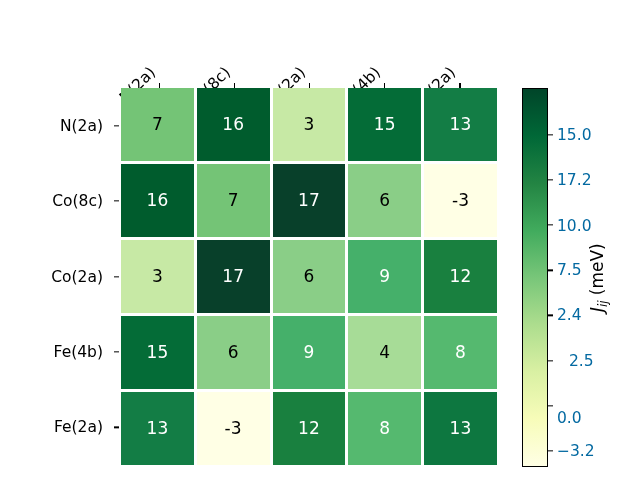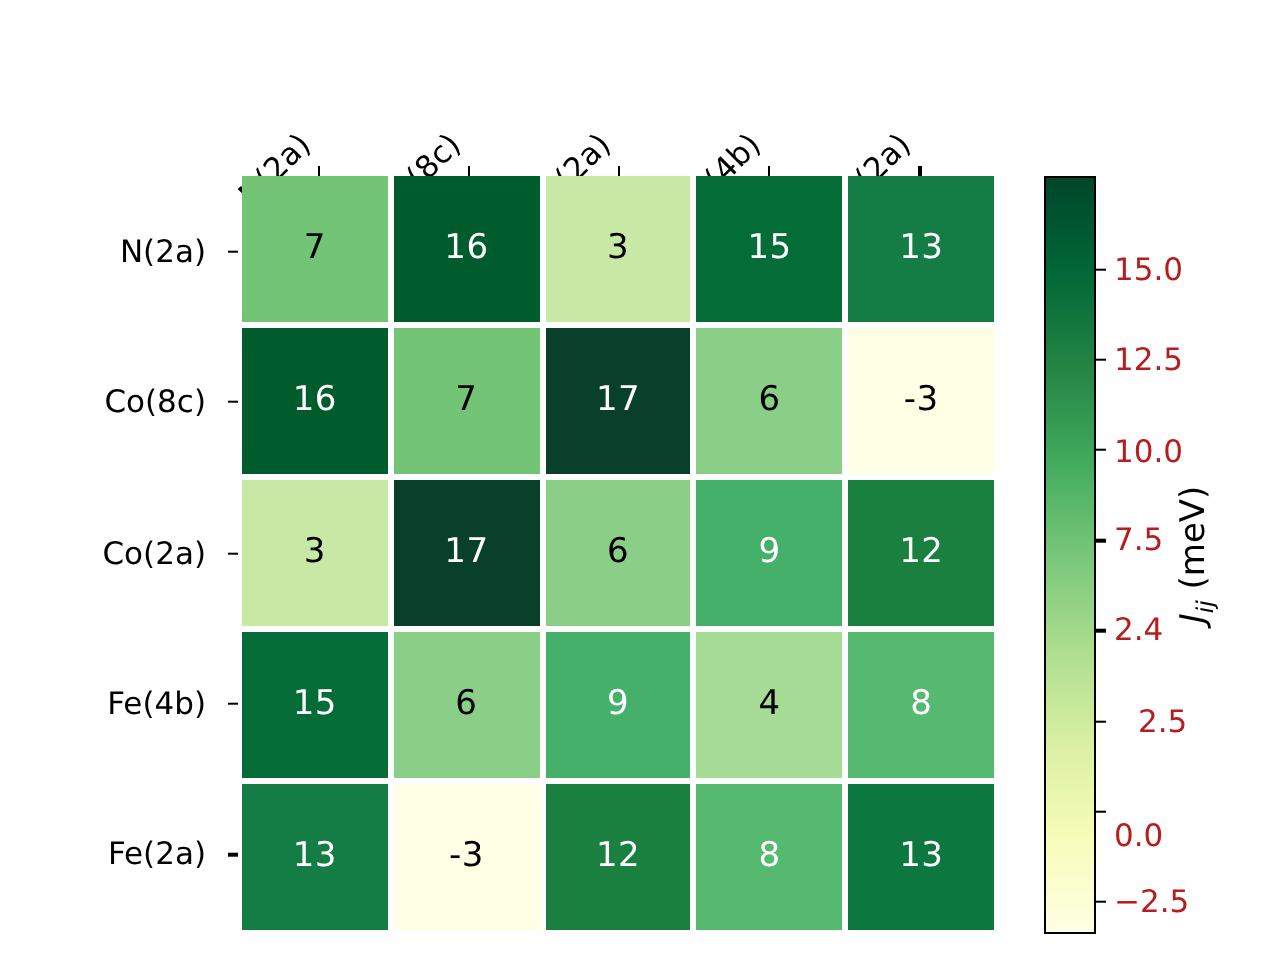--- a/index.html
+++ b/index.html
@@ -122,21 +122,21 @@
     left: 0px;
     width: 5px;
     height: 1.3px;
     background: #000000;
     transform: translateY(-50%);
   }
   .cbtick-label {
     position: absolute;
     left: 9px;
     font-size: 15.5px;
-    color: #b91c1c;
+    color: #0369a1;
     white-space: nowrap;
     transform: translateY(-50%);
   }
   #cbar-title {
     position: absolute;
     left: 578px;
     top: 88px;
     height: 379px;
     width: 40px;
     display: flex;
@@ -267,31 +267,31 @@
       </div>
     </div>
 
   <div id="colorbar">
     <div id="cbar-gradient" style="background: linear-gradient(to top, rgb(255, 255, 229), rgb(247, 252, 185), rgb(217, 240, 163), rgb(173, 221, 142), rgb(120, 198, 121), rgb(65, 171, 93), rgb(35, 132, 67), rgb(0, 104, 55), rgb(0, 69, 41));"></div>
   </div>
   <div id="cbar-ticks">
       <div class="cbtick-mark" style="top: 46.9238px;"></div>
       <div class="cbtick-label" style="top: 46.9238px;">15.0</div>
       <div class="cbtick-mark" style="top: 92.0429px;"></div>
-      <div class="cbtick-label" style="top: 92.0429px;">12.5</div>
+      <div class="cbtick-label" style="top: 92.0429px;">17.2</div>
       <div class="cbtick-mark" style="top: 137.162px;"></div>
       <div class="cbtick-label" style="top: 138px;">10.0</div>
       <div class="cbtick-mark" style="top: 182.281px;"></div>
       <div class="cbtick-label" style="top: 182.281px;">7.5</div>
       <div class="cbtick-mark" style="top: 227.4px;"></div>
       <div class="cbtick-label" style="top: 227.4px;">2.4</div>
       <div class="cbtick-mark" style="top: 272.519px;"></div>
       <div class="cbtick-label" style="top: 272.519px; margin-left: 12px;">2.5</div>
       <div class="cbtick-mark" style="top: 317.638px;"></div>
       <div class="cbtick-label" style="top: 330px;">0.0</div>
       <div class="cbtick-mark" style="top: 362.757px;"></div>
-      <div class="cbtick-label" style="top: 362.757px;">−2.5</div>
+      <div class="cbtick-label" style="top: 362.757px;">−3.2</div>
     </div>
   <div id="cbar-title">
     <div id="cbar-title-inner"><span class="ital">J</span><span class="sub">ij</span><span> (meV)</span></div>
   </div>
 
 </div>
 
 </body></html>

